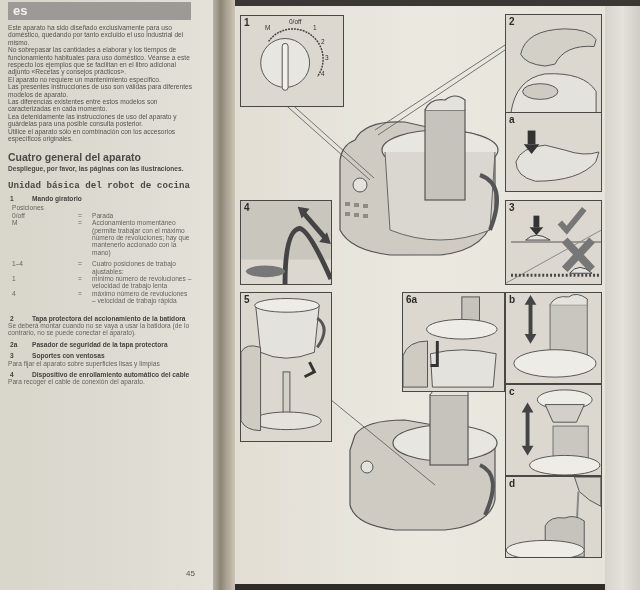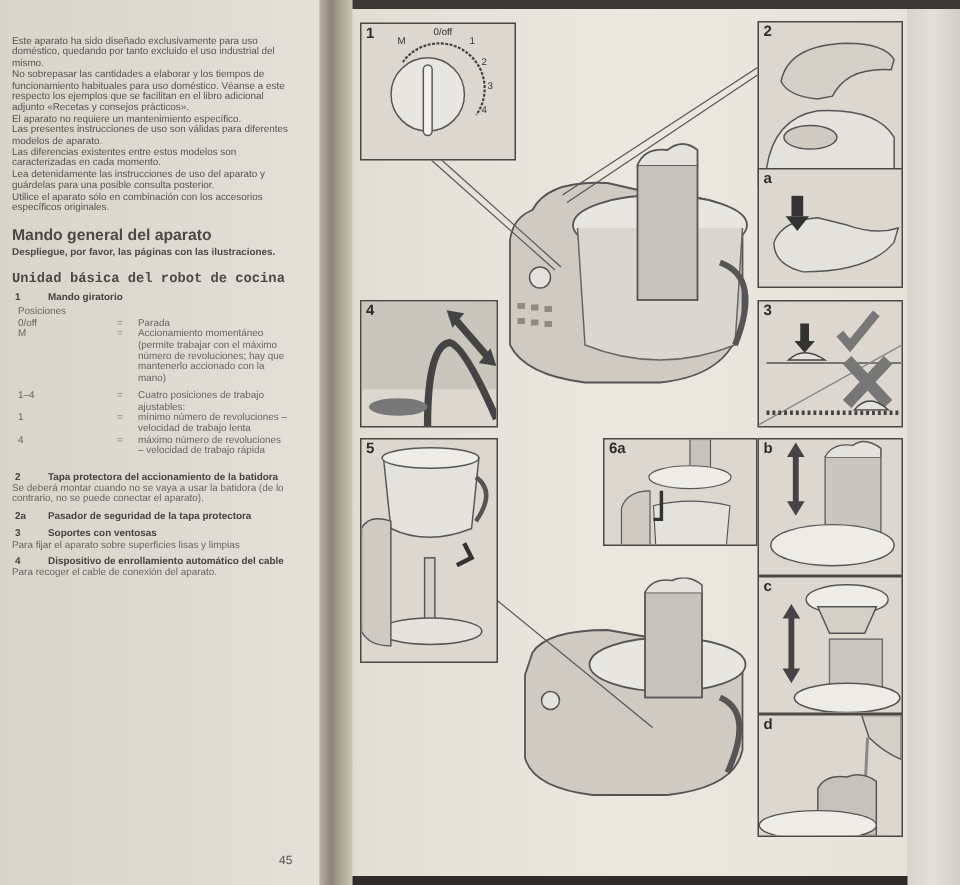--- a/index.html
+++ b/index.html
@@ -53,30 +53,31 @@
   .panel { position:absolute; border:1.4px solid #4a4844; background:#dcd8cf; box-sizing:border-box; overflow:hidden; }
   .panel .lbl { position:absolute; left:3px; top:1px; font-weight:bold; font-size:10px; color:#2e2c28; z-index:2; }
   .panel svg { position:absolute; left:0; top:0; width:100%; height:100%; }
   .dial-lbl { position:absolute; font-size:6.5px; color:#333; }
   .main-illus { position:absolute; }
 </style>
 </head>
 <body>
 
 <div class="left-page">
+  <div class="lang-bar">es</div>
   <div class="left-text">
     <p>Este aparato ha sido diseñado exclusivamente para uso doméstico, quedando por tanto excluido el uso industrial del mismo.</p>
     <p>No sobrepasar las cantidades a elaborar y los tiempos de funcionamiento habituales para uso doméstico. Véanse a este respecto los ejemplos que se facilitan en el libro adicional adjunto «Recetas y consejos prácticos».</p>
     <p>El aparato no requiere un mantenimiento específico.</p>
     <p>Las presentes instrucciones de uso son válidas para diferentes modelos de aparato.</p>
     <p>Las diferencias existentes entre estos modelos son caracterizadas en cada momento.</p>
     <p>Lea detenidamente las instrucciones de uso del aparato y guárdelas para una posible consulta posterior.</p>
     <p>Utilice el aparato sólo en combinación con los accesorios específicos originales.</p>
 
-    <p class="h1">Mando general del aparato</p>
+    <p class="h1">Cuatro general del aparato</p>
     <p class="sub">Despliegue, por favor, las páginas con las ilustraciones.</p>
     <p class="h2">Unidad básica del robot de cocina</p>
 
     <p class="item">
       <span class="num">1</span>
       <span>Mando giratorio</span>
     </p>
     <p class="pos-label">Posiciones</p>
     <div class="pos-row">
       <span class="k">0/off</span>
@@ -233,21 +234,21 @@
       <path d="M15 12 Q45 2 80 12 L75 60 Q45 72 20 60 Z" fill="#e4e2dc" stroke="#555"></path>
       <ellipse cx="47" cy="12" rx="33" ry="7" fill="#eeece6" stroke="#555"></ellipse>
       <path d="M78 25 Q92 35 78 55" fill="none" stroke="#555" stroke-width="3"></path>
       <rect x="43" y="80" width="7" height="50" fill="#d3d0c8" stroke="#555"></rect>
       <ellipse cx="47" cy="130" rx="35" ry="9" fill="#e4e2dc" stroke="#555"></ellipse>
       <path d="M0 60 Q5 50 20 55 L20 140 Q5 140 0 130Z" fill="#cfcbc2" stroke="#555"></path>
       <path d="M70 70 L75 80 L65 85" fill="none" stroke="#333" stroke-width="3"></path>
     </svg>
 </div>
 
-<div class="panel" style="left:402px;top:292px;width:103px;height:72px">
+<div class="panel" style="left:402px;top:292px;width:103px;height:100px">
   <span class="lbl">6a</span>
   <svg viewBox="0 0 103 92">
       <rect x="60" y="0" width="18" height="30" fill="#c5c3bc" stroke="#555"></rect>
       <ellipse cx="60" cy="33" rx="36" ry="10" fill="#eeece6" stroke="#555"></ellipse>
       <path d="M0 60 Q5 45 25 45 L25 92 L0 92Z" fill="#cfcbc2" stroke="#555"></path>
       <path d="M28 58 Q60 50 95 58 L92 92 L30 92Z" fill="#e4e2dc" stroke="#555"></path>
       <path d="M35 45 L35 70 L28 70" fill="none" stroke="#333" stroke-width="3"></path>
     </svg>
 </div>
 

